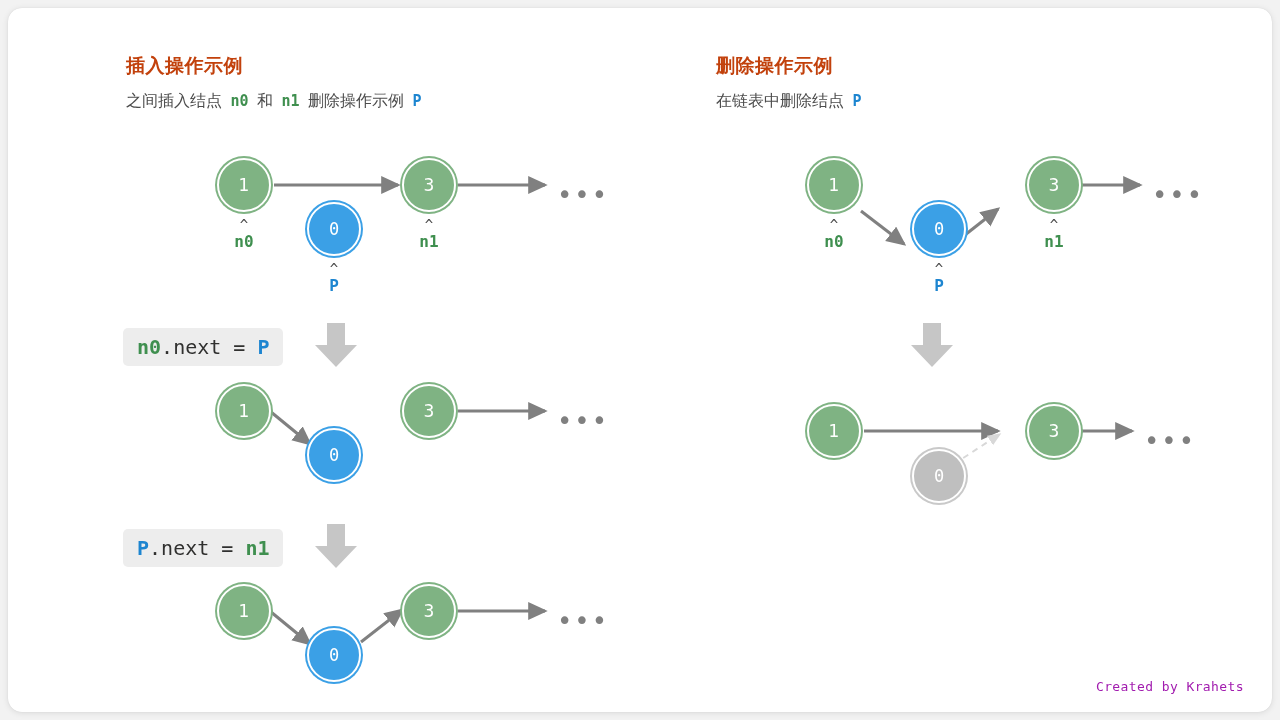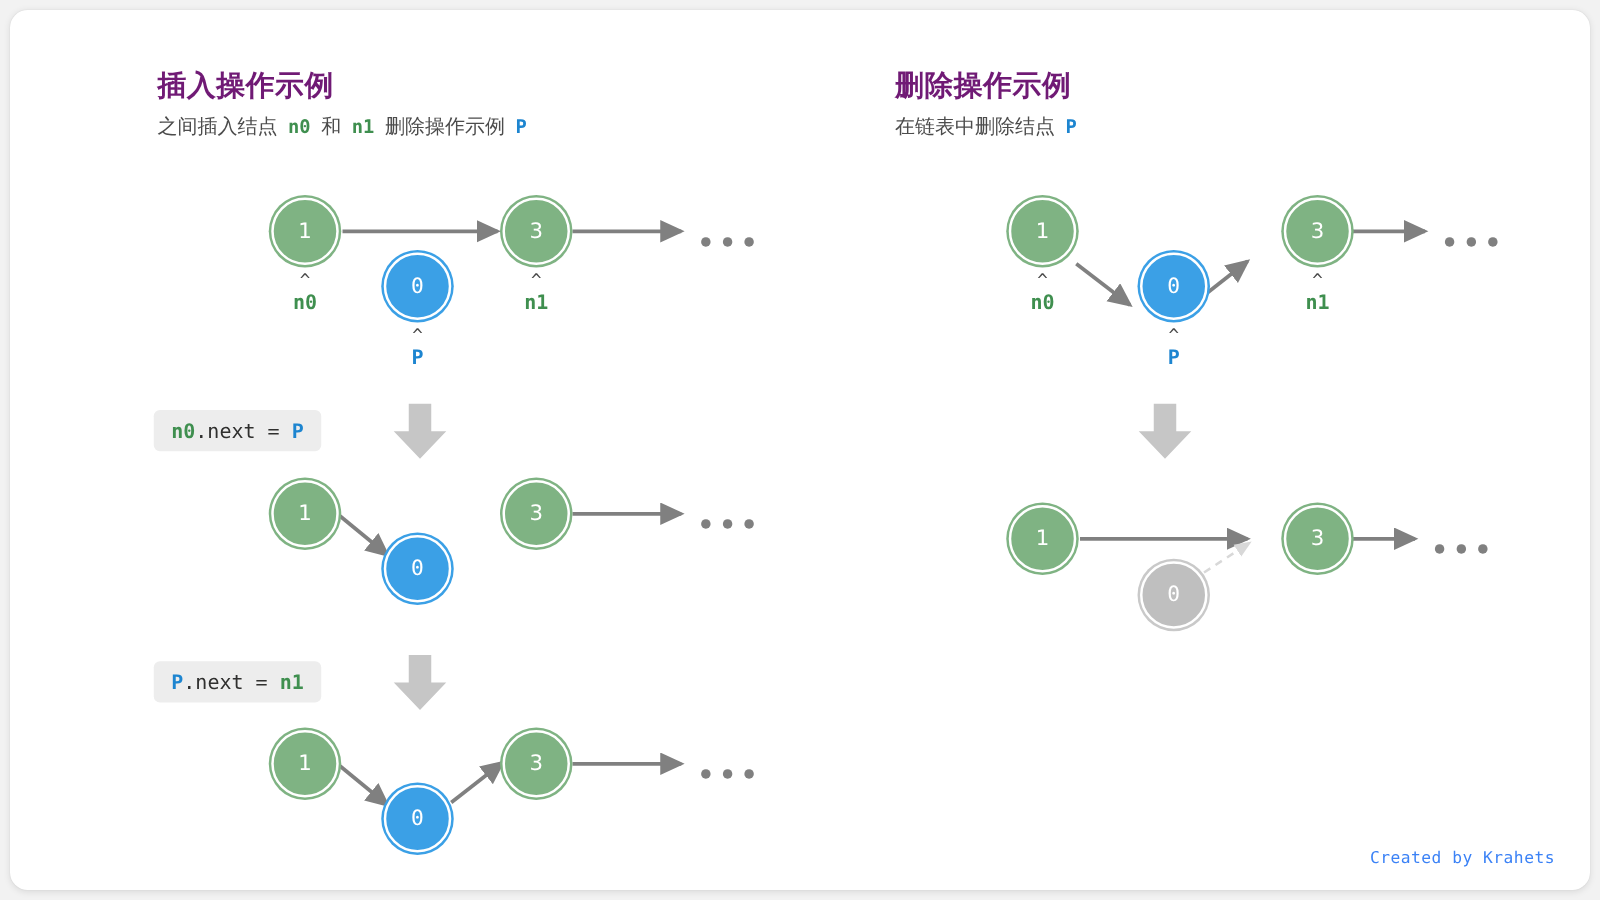--- a/index.html
+++ b/index.html
@@ -21,23 +21,23 @@
     border-radius: 14px;
     box-shadow: 0 1px 6px rgba(0,0,0,0.10), 0 0 1px rgba(0,0,0,0.12);
     overflow: hidden;
   }
   .panel { position: absolute; top: 0; }
   #panel-insert { left: 0; width: 600px; height: 704px; }
   #panel-delete { left: 590px; width: 660px; height: 704px; }
 
   .panel-title {
     position: absolute;
-    font-size: 23px;
+    font-size: 19px;
     font-weight: bold;
-    color: #701a75;
+    color: #c2410c;
     letter-spacing: 0.5px;
     white-space: nowrap;
   }
   .panel-subtitle {
     position: absolute;
     font-size: 16px;
     color: #4c4c4c;
     white-space: nowrap;
   }
   .panel-subtitle .kw-green {
@@ -126,21 +126,21 @@
     user-select: none;
   }
 
   
   .code-chip {
     position: absolute;
     background: #ededed;
     border-radius: 5px;
     padding: 7px 14px;
     font-family: "DejaVu Sans Mono", monospace;
-    font-size: 16px;
+    font-size: 20px;
     color: #30302f;
     white-space: nowrap;
   }
   .code-chip .g { color: #3f8f4f; font-weight: bold; }
   .code-chip .b { color: #1d85d0; font-weight: bold; }
 
   
   .downarrow { position: absolute; }
 
   svg.edges {
@@ -150,21 +150,21 @@
     overflow: visible;
     pointer-events: none;
   }
 
   #credit {
     position: absolute;
     right: 28px;
     bottom: 18px;
     font-family: "DejaVu Sans Mono", monospace;
     font-size: 13px;
-    color: #3b82f6;
+    color: #a21caf;
     letter-spacing: 0.4px;
   }
 </style>
 </head>
 <body>
 
 <div id="card">
 
   <div class="panel" id="panel-insert">
 

